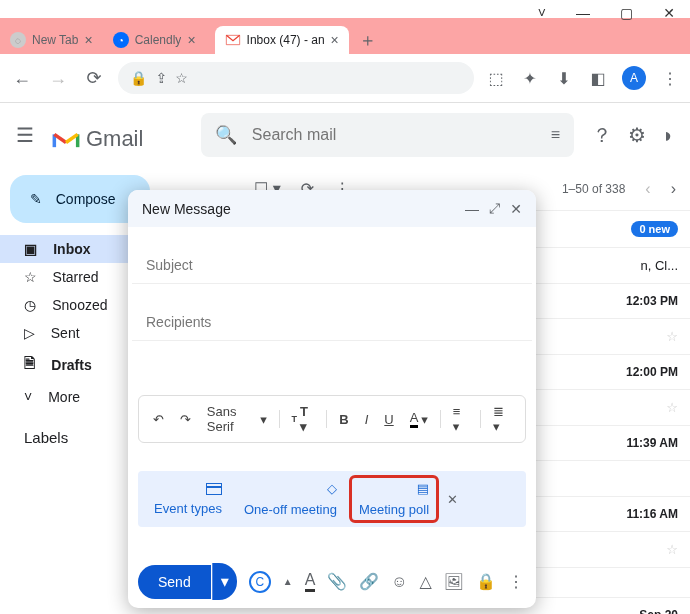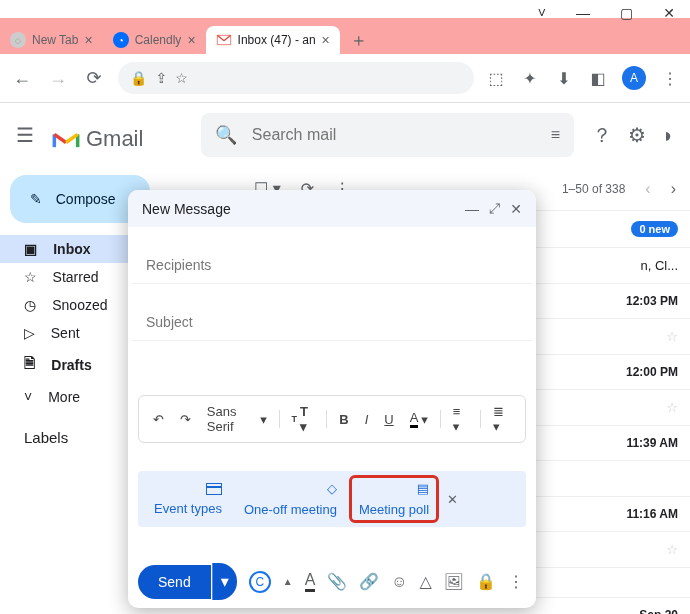--- a/index.html
+++ b/index.html
@@ -5,21 +5,21 @@
 * { box-sizing: border-box; margin: 0; padding: 0; font-family: Arial, sans-serif; }
 body { width: 690px; height: 614px; background: #fff; overflow: hidden; position: relative; }
 
 
 .window-controls { position: absolute; top: 0; right: 0; display: flex; gap: 30px; padding: 5px 15px; color: #333; font-size: 14px; }
 .window-controls span { cursor: default; }
 
 
 .tab-strip { display: flex; align-items: center; background: #fca5a5; height: 36px; padding-top: 8px; margin-top: 18px; }
 .tab { display: flex; align-items: center; gap: 6px; padding: 0 10px; height: 28px; font-size: 12px; color: #5f6368; max-width: 145px; }
-.tab.active { background: #fff; border-radius: 8px 8px 0 0; color: #202124; }
+.tab.active { background: #fff; border-radius: 8px 8px 0 0; color: #202124; margin-left: 9px; }
 .tab-favicon { width: 16px; height: 16px; border-radius: 50%; display: inline-flex; align-items: center; justify-content: center; font-size: 10px; flex-shrink: 0; }
 .tab-title { white-space: nowrap; overflow: hidden; text-overflow: ellipsis; flex: 1; }
 .tab-close { color: #5f6368; font-size: 14px; cursor: pointer; }
 .new-tab { padding: 0 10px; font-size: 18px; color: #5f6368; }
 
 
 .addr-row { display: flex; align-items: center; gap: 12px; padding: 8px 10px; background: #fff; border-bottom: 1px solid #e0e0e0; }
 .nav-btn { width: 24px; height: 24px; display: flex; align-items: center; justify-content: center; color: #5f6368; font-size: 18px; }
 .addr-bar { flex: 1; background: #f1f3f4; border-radius: 20px; height: 32px; display: flex; align-items: center; padding: 0 12px; font-size: 14px; color: #5f6368; gap: 8px; }
 .addr-text { flex: 1; white-space: nowrap; overflow: hidden; text-overflow: ellipsis; }
@@ -236,22 +236,22 @@
   </div>
 </div>
 
 <div class="compose-window">
   <div class="compose-header">
     <span class="title">New Message</span>
     <span class="ctrl">—</span>
     <span class="ctrl">⤢</span>
     <span class="ctrl">✕</span>
   </div>
+  <div class="compose-field">Subject</div>
   <div class="compose-field">Recipients</div>
-  <div class="compose-field">Subject</div>
   <div class="compose-body"></div>
 
   <div class="format-toolbar">
     <span class="btn">↶</span>
     <span class="btn">↷</span>
     <span class="btn"><span>Sans Serif</span> ▾</span>
     <span class="sep"></span>
     <span class="btn" style="font-weight:bold"><span style="font-size:9px">T</span>T ▾</span>
     <span class="sep"></span>
     <span class="btn" style="font-weight:bold">B</span>

